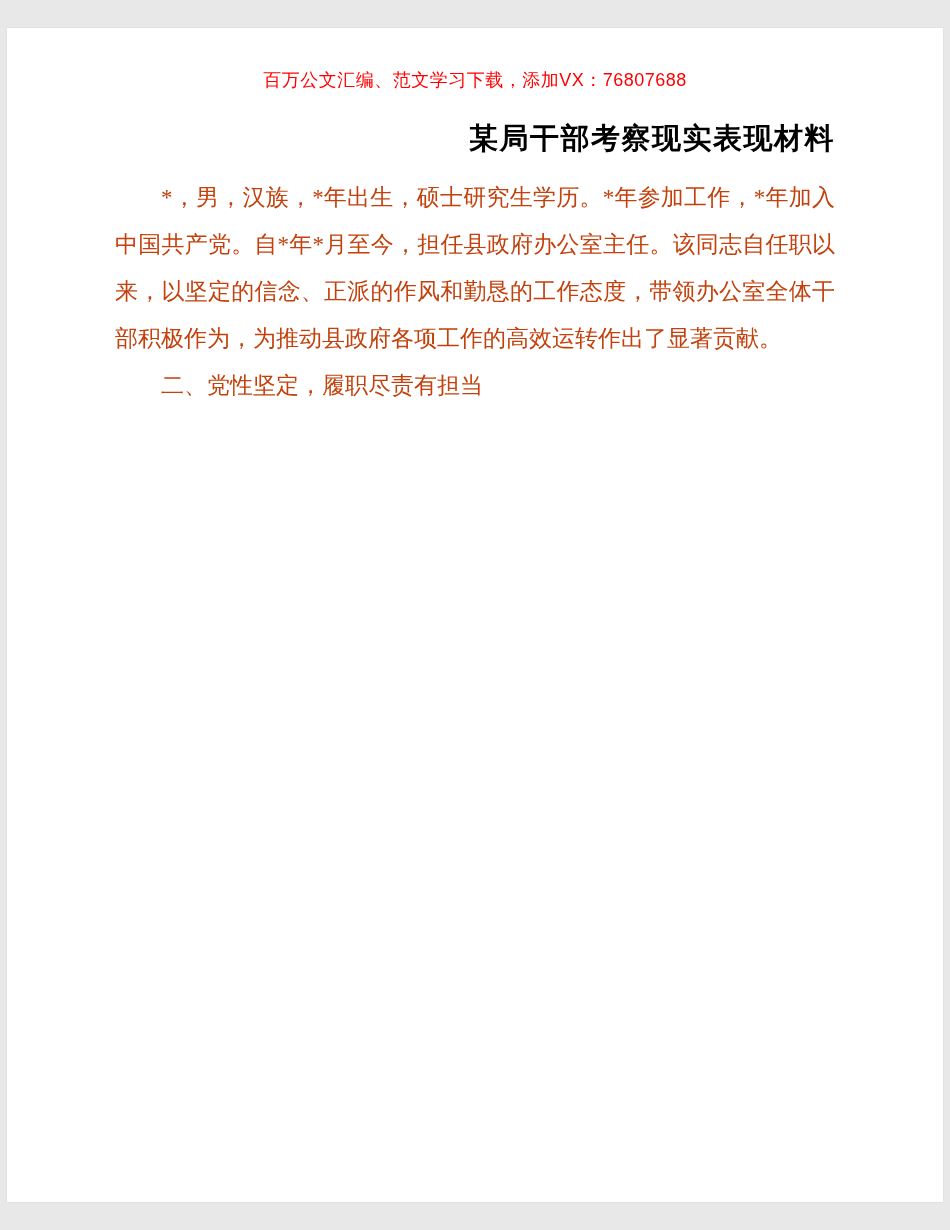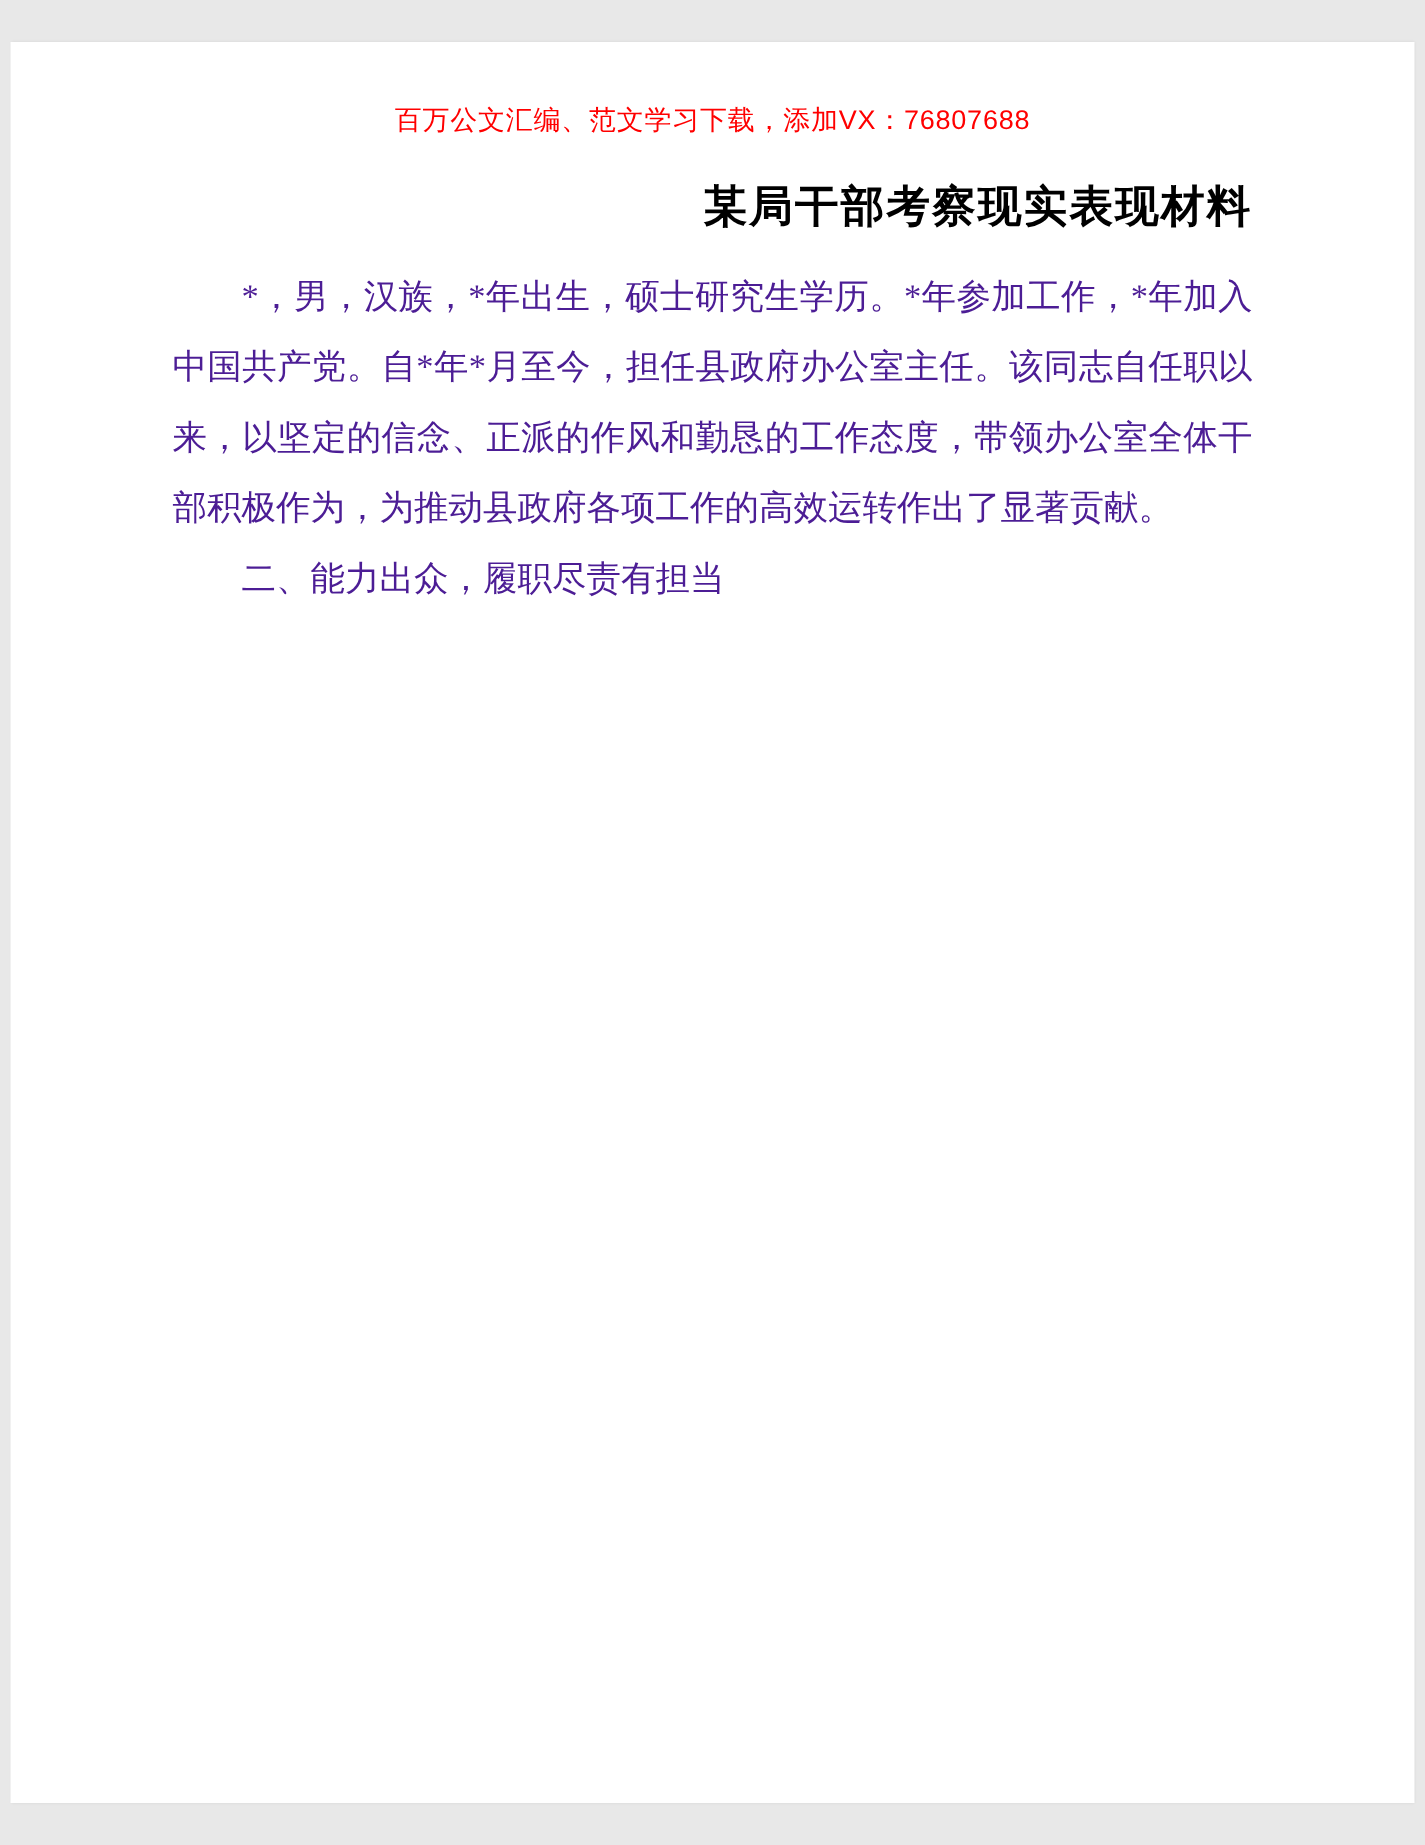--- a/index.html
+++ b/index.html
@@ -38,31 +38,31 @@
     line-height: 1.3;
   }
   .doc-body {
     margin-top: 16px;
   }
   .doc-body p {
     font-size: 23px;
     line-height: 47px;
     text-indent: 2em;
     text-align: justify;
-    color: #4c1d95;
+    color: #c2410c;
   }
   .doc-body p.heading {
     text-align: left;
   }
 </style>
 </head>
 <body>
 
 <div class="canvas" style="background: rgb(232, 232, 232);">
   <div class="page" style="background: rgb(255, 255, 255);">
     <div class="notice" style="color: rgb(255, 0, 0);">百万公文汇编、范文学习下载，添加VX：76807688</div>
     <h1 class="title">某局干部考察现实表现材料</h1>
     <div class="doc-body" id="doc-body">
         <p class="body">*，男，汉族，*年出生，硕士研究生学历。*年参加工作，*年加入中国共产党。自*年*月至今，担任县政府办公室主任。该同志自任职以来，以坚定的信念、正派的作风和勤恳的工作态度，带领办公室全体干部积极作为，为推动县政府各项工作的高效运转作出了显著贡献。</p>
-        <p class="heading">二、能力出众，履职尽责有担当</p>
+        <p class="heading">二、党性坚定，履职尽责有担当</p>
       </div>
   </div>
 </div>
 
 </body></html>

